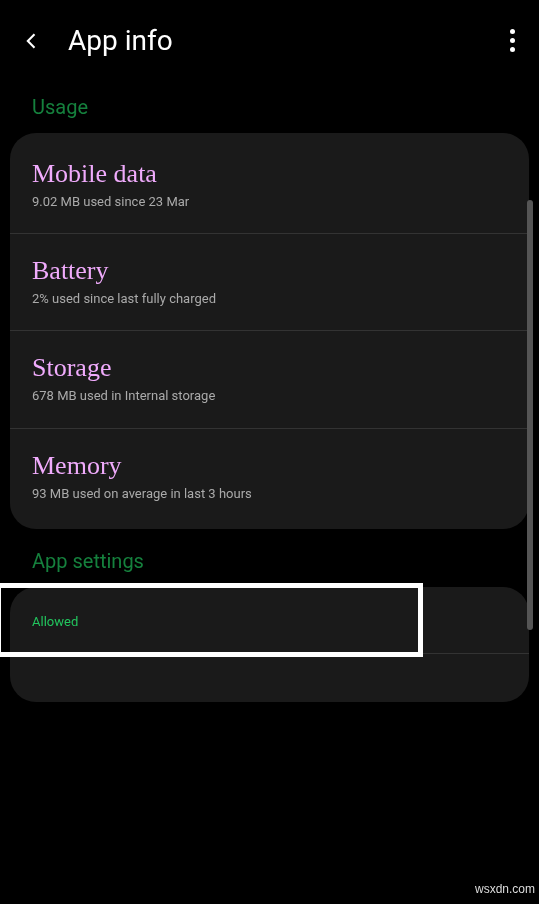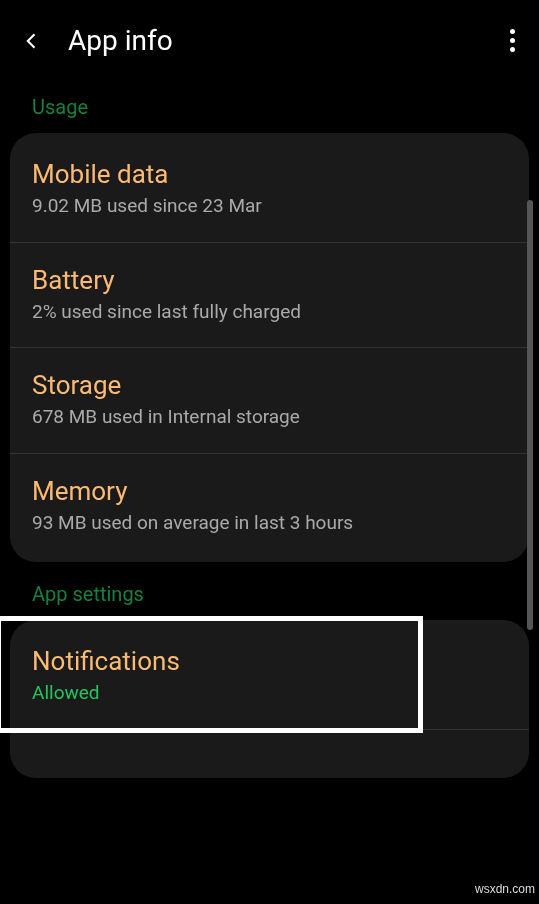--- a/index.html
+++ b/index.html
@@ -26,22 +26,22 @@
   background:#1a1a1a;
   border-radius:26px;
   margin: 6px 10px;
   padding: 4px 0;
 }
 .item {
   padding: 22px 22px;
   border-bottom:1px solid #333;
 }
 .item:last-child { border-bottom:none; }
-.item-title { color:#fdba74; font-size:26px; font-weight:400; margin-bottom:4px; }
-.item-sub { color:#aaa; font-size:19px; line-height:1.4; }
+.item-title { color:#f0abfc; font-size:26px; font-weight:400; margin-bottom:4px;font-family:Liberation Serif, serif; }
+.item-sub { color:#aaa; font-size:13px; line-height:1.4; }
 .item-sub.blue { color:#22c55e; }
 .highlighted {
   position:relative;
 }
 .highlighted::before {
   content:"";
   position:absolute;
   left:-14px; right:106px; top:-8px; bottom:-4px;
   border:5px solid #fff;
 }
@@ -98,21 +98,20 @@
   <div class="item">
     <div class="item-title">Memory</div>
     <div class="item-sub">93 MB used on average in last 3 hours</div>
   </div>
 </div>
 
 <div class="section-label">App settings</div>
 
 <div class="card">
   <div class="item highlighted">
-    <div class="item-title">Notifications</div>
     <div class="item-sub blue">Allowed</div>
   </div>
   <div class="item">
     
     
   </div>
 </div>
 
 <div class="scrollbar"></div>
 <div class="watermark">wsxdn.com</div>

